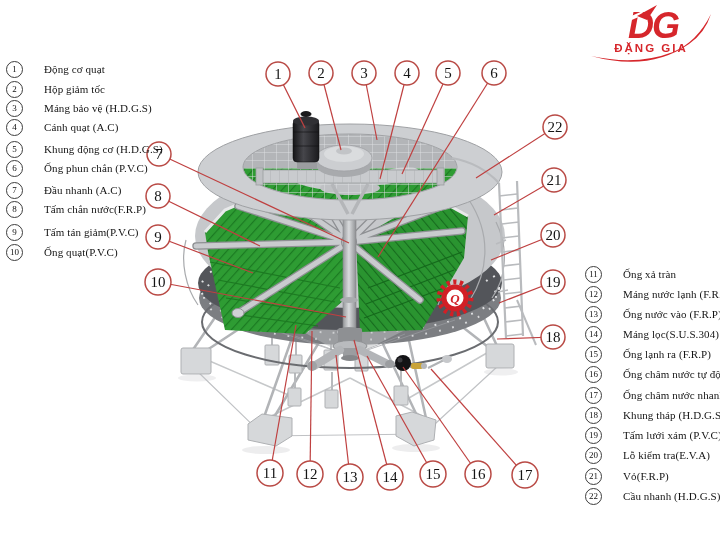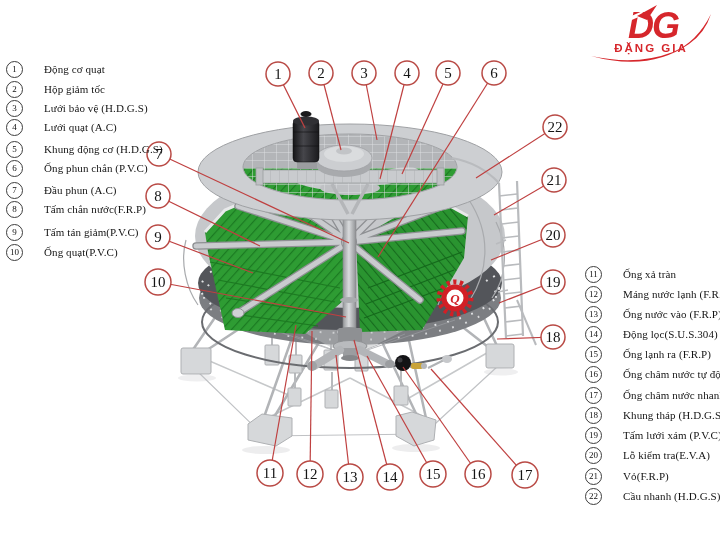--- a/index.html
+++ b/index.html
@@ -329,37 +329,37 @@
   <div class="legend-row left" style="top:61px">
       <span class="lnum">1</span>
       <span class="llabel">Động cơ quạt</span>
     </div>
   <div class="legend-row left" style="top:81px">
       <span class="lnum">2</span>
       <span class="llabel">Hộp giảm tốc</span>
     </div>
   <div class="legend-row left" style="top:100px">
       <span class="lnum">3</span>
-      <span class="llabel">Lưới bảo vệ (H.D.G.S)</span>
+      <span class="llabel">Máng bảo vệ (H.D.G.S)</span>
     </div>
   <div class="legend-row left" style="top:119px">
       <span class="lnum">4</span>
-      <span class="llabel">Lưới quạt (A.C)</span>
+      <span class="llabel">Cánh quạt (A.C)</span>
     </div>
   <div class="legend-row left" style="top:141px">
       <span class="lnum">5</span>
       <span class="llabel">Khung động cơ (H.D.G.S)</span>
     </div>
   <div class="legend-row left" style="top:160px">
       <span class="lnum">6</span>
       <span class="llabel">Ống phun chắn (P.V.C)</span>
     </div>
   <div class="legend-row left" style="top:182px">
       <span class="lnum">7</span>
-      <span class="llabel">Đầu phun (A.C)</span>
+      <span class="llabel">Đầu nhanh (A.C)</span>
     </div>
   <div class="legend-row left" style="top:201px">
       <span class="lnum">8</span>
       <span class="llabel">Tấm chắn nước(F.R.P)</span>
     </div>
   <div class="legend-row left" style="top:224px">
       <span class="lnum">9</span>
       <span class="llabel">Tấm tán giảm(P.V.C)</span>
     </div>
   <div class="legend-row left" style="top:244px">
@@ -376,21 +376,21 @@
   <div class="legend-row right" style="top:286px">
       <span class="lnum">12</span>
       <span class="llabel">Máng nước lạnh (F.R.P)</span>
     </div>
   <div class="legend-row right" style="top:306px">
       <span class="lnum">13</span>
       <span class="llabel">Ống nước vào (F.R.P)</span>
     </div>
   <div class="legend-row right" style="top:326px">
       <span class="lnum">14</span>
-      <span class="llabel">Động lọc(S.U.S.304)</span>
+      <span class="llabel">Máng lọc(S.U.S.304)</span>
     </div>
   <div class="legend-row right" style="top:346px">
       <span class="lnum">15</span>
       <span class="llabel">Ống lạnh ra (F.R.P)</span>
     </div>
   <div class="legend-row right" style="top:366px">
       <span class="lnum">16</span>
       <span class="llabel">Ống châm nước tự động</span>
     </div>
   <div class="legend-row right" style="top:387px">

